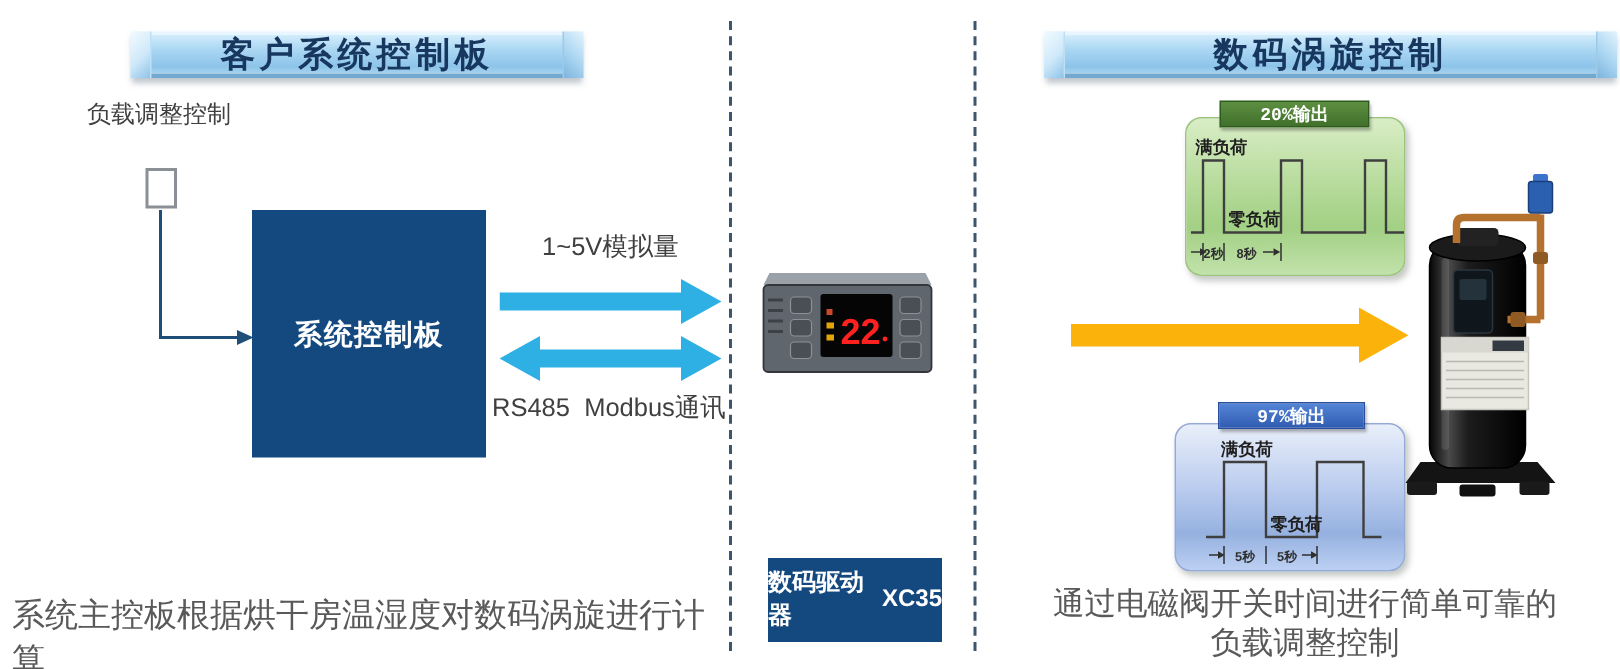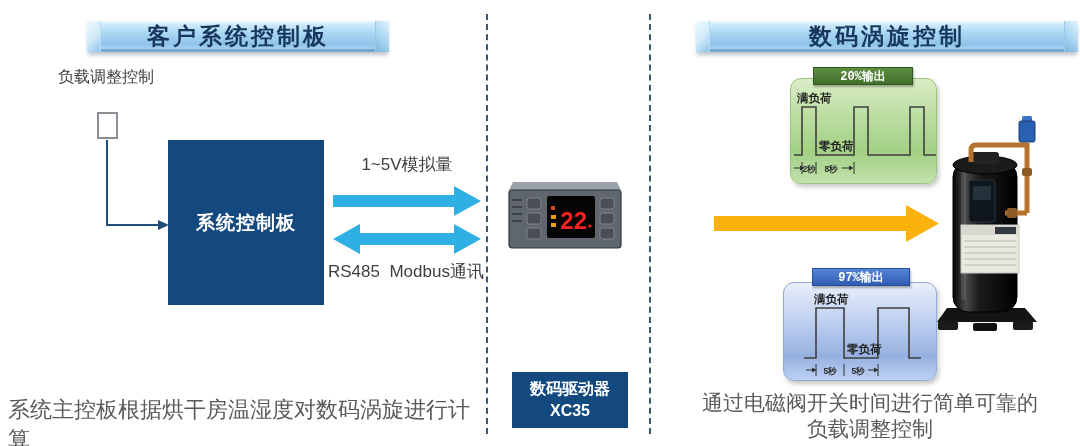--- a/index.html
+++ b/index.html
@@ -44,21 +44,21 @@
   .arrow-label { position:absolute; color:#404040; font-size:17px; white-space:pre; }
   .label-analog { left:333px; top:153px; width:148px; text-align:center; }
   .label-rs485  { left:328px; top:260px; width:158px; text-align:left; }
   .cyan-arrow { position:absolute; }
   .caption-left { position:absolute; left:8px; top:395px; width:470px;
                   font-size:22px; color:#595959; }
 
   
   .xc35-svg { position:absolute; left:503px; top:176px; }
   .driver-box { position:absolute; left:512px; top:372px; width:116px; height:56px;
-                background:#14497F; display:flex; flex-direction:column; align-items:center;
+                background:#14497F; display:flex; flex-direction:row; align-items:center;
                 justify-content:center; color:#fff; font-weight:bold; font-size:16px;
                 line-height:22px; }
 
   
   .panel { position:absolute; border-radius:11px; box-shadow:2px 3px 4px rgba(90,100,90,.35);padding-left:20px; }
   .panel-20 { left:790px; top:78px; width:147px; height:106px;
               background:linear-gradient(180deg,#d9edc6 0%,#b4da98 45%,#a2d084 70%,#c2e2ab 100%);
               border:1px solid #9cc47e; }
   .panel-50 { left:783px; top:282px; width:154px; height:99px;
               background:linear-gradient(180deg,#e9effa 0%,#b9cbee 45%,#96b1e0 75%,#bcd0f2 100%);

